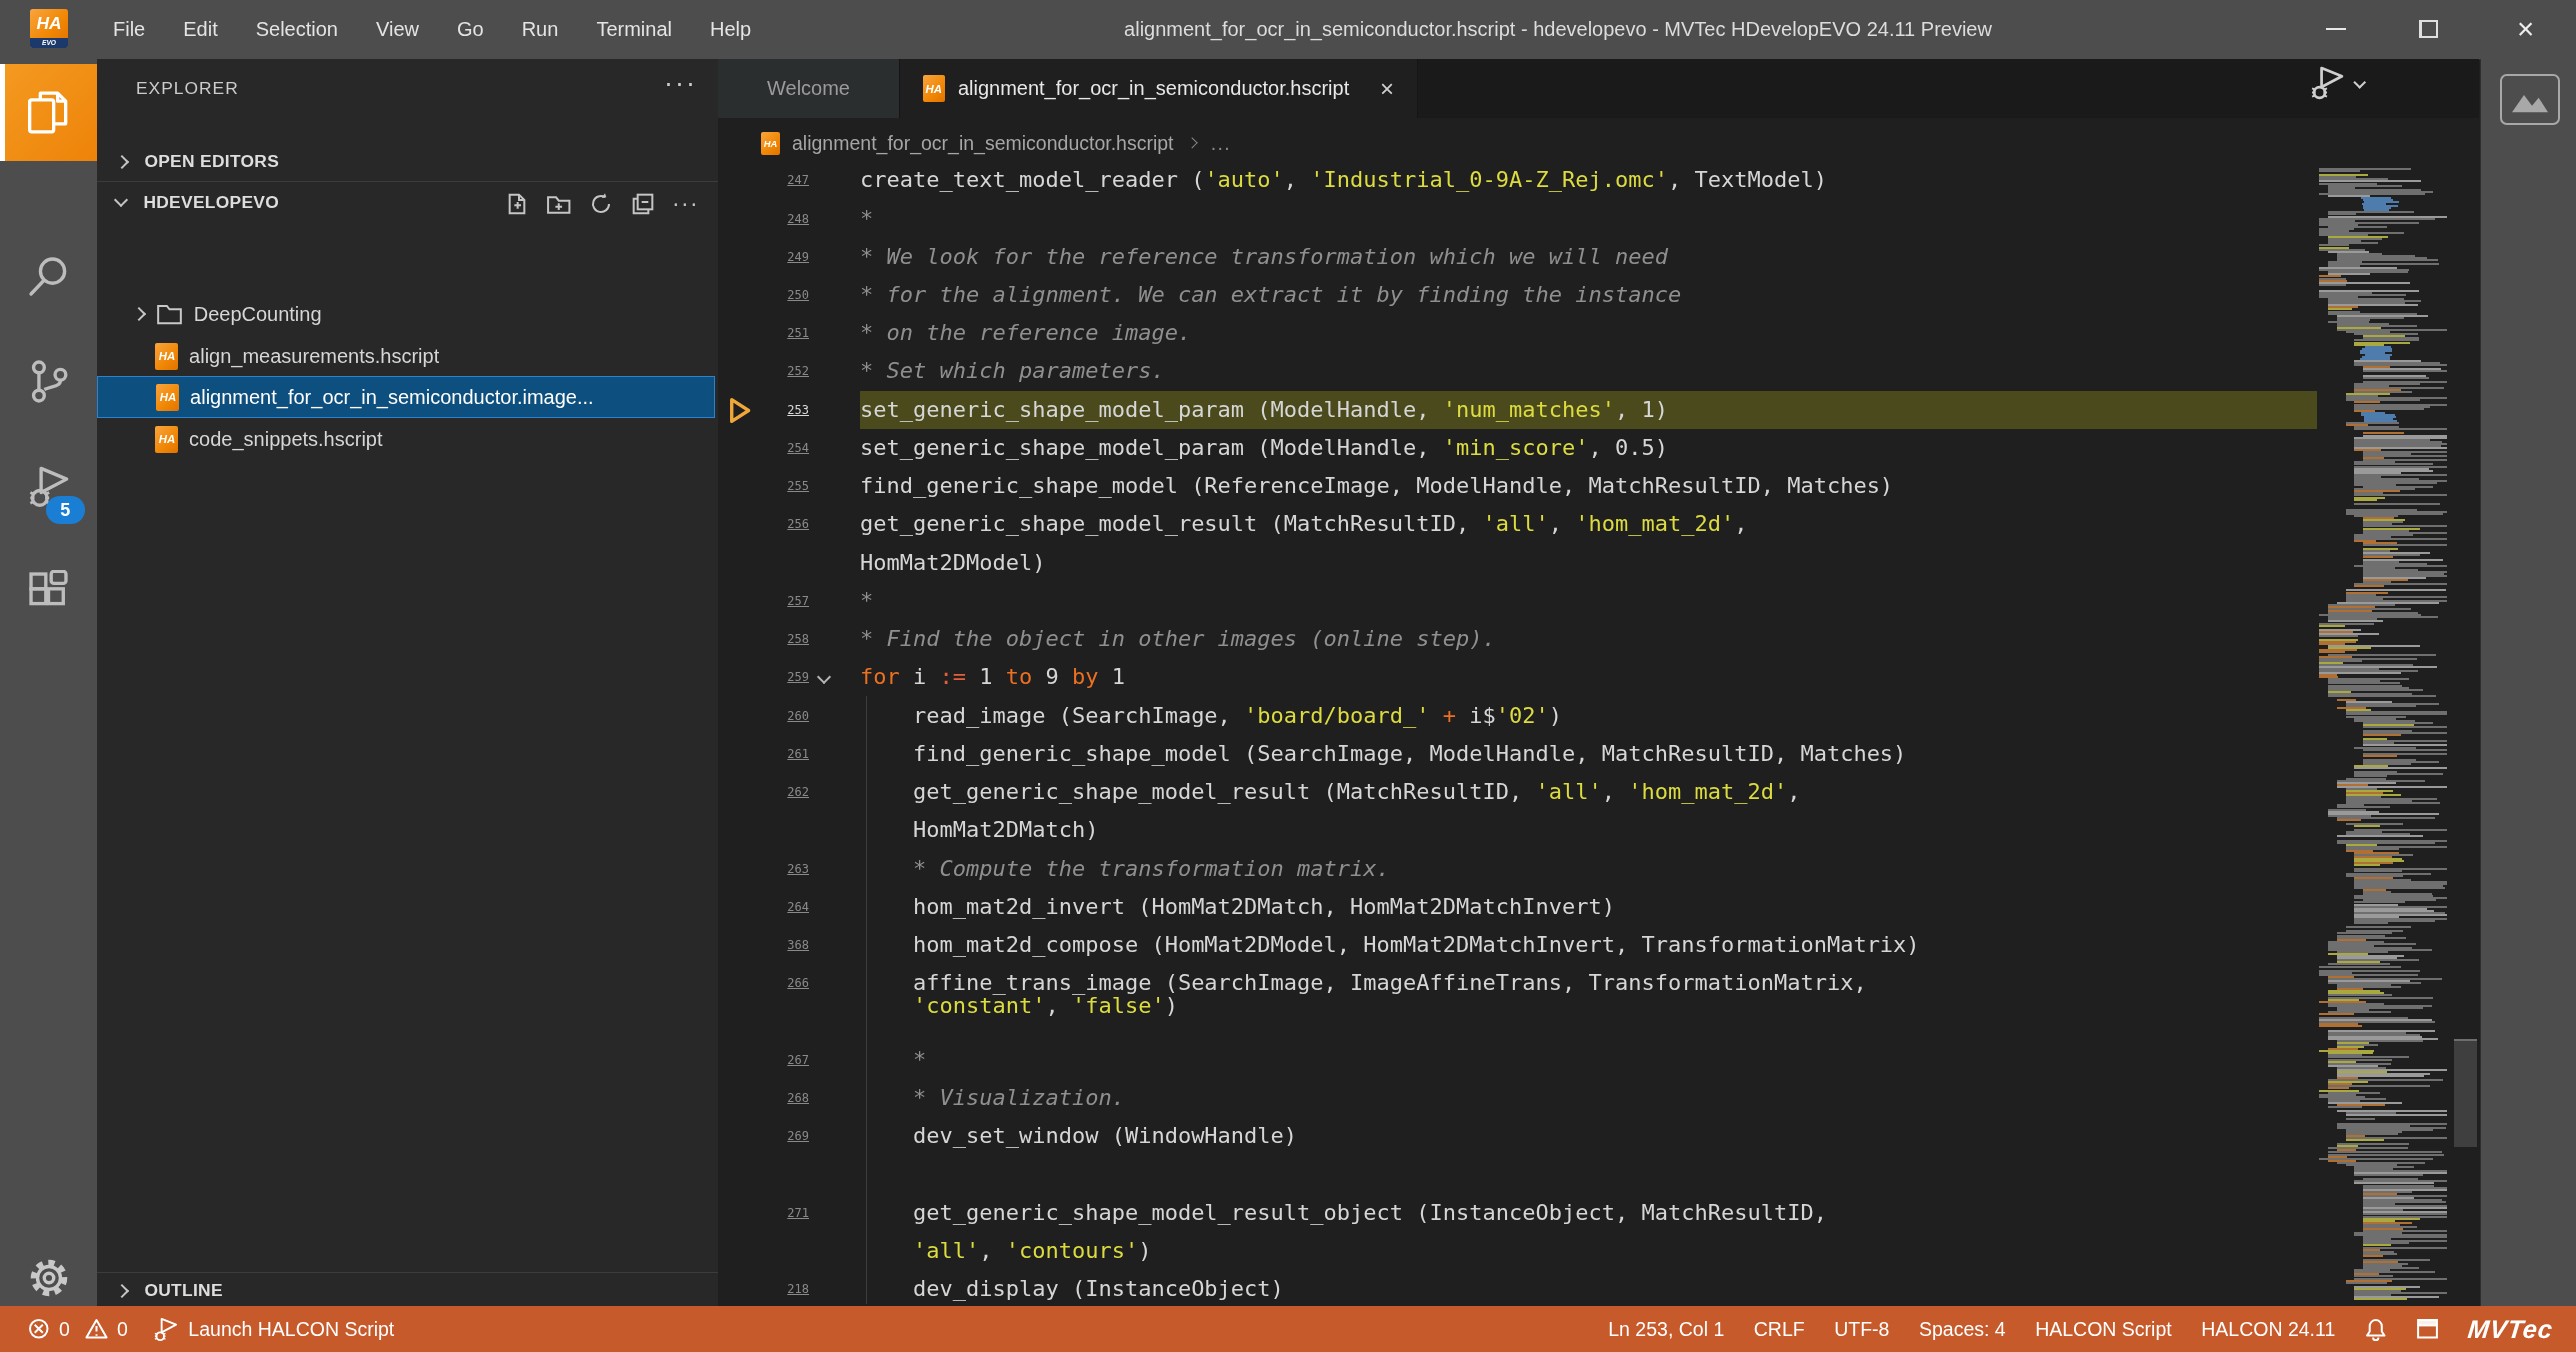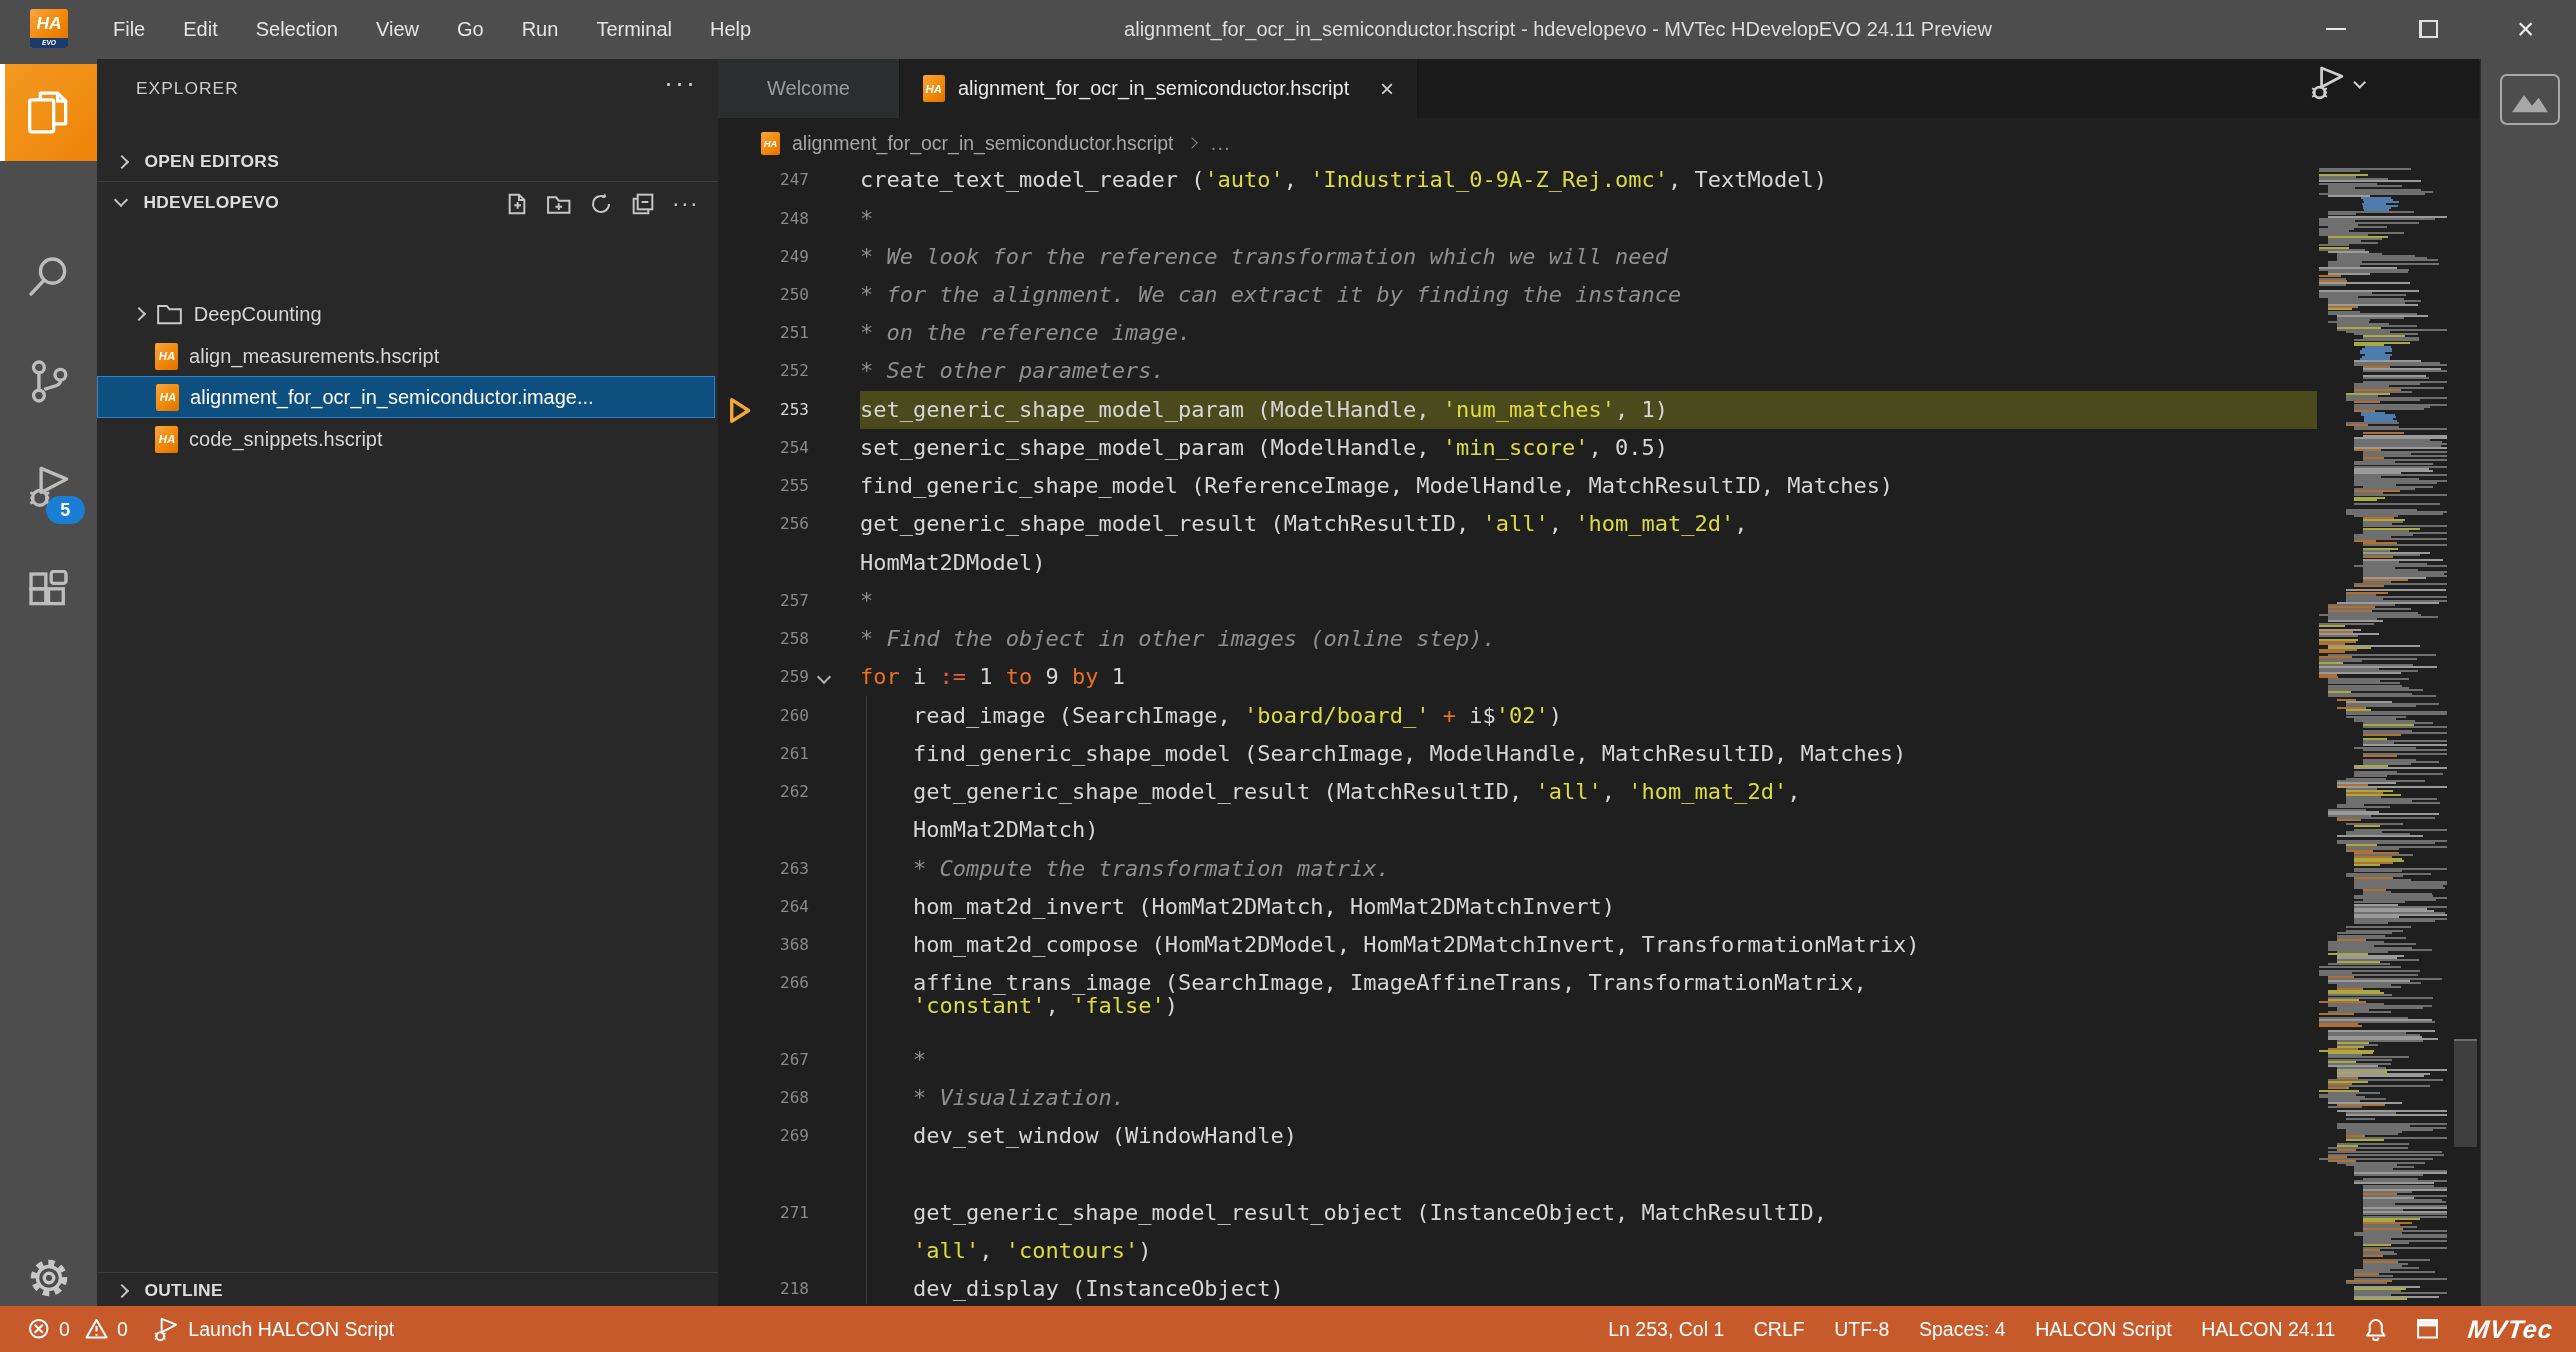--- a/index.html
+++ b/index.html
@@ -71,21 +71,21 @@
   #editor-actions{left:2308px;top:64px;display:flex;align-items:center;gap:9.4px;}
   #breadcrumb{left:718px;top:118px;width:1761px;height:50px;background:#1f1f1f;display:flex;align-items:center;}
   #breadcrumb .crumb{font-size:19.5px;color:#a6a6a6;margin-left:12px;white-space:nowrap;}
   #breadcrumb .bchev{margin-left:14.8px;width:6.7px;height:6.7px;border-width:1.7px;border-color:#8a8a8a;}
   #breadcrumb .more{font-size:19.5px;color:#8a8a8a;margin-left:14.8px;letter-spacing:1.3px;}
 
   #code-clip{left:718px;top:168px;width:1761px;height:1138px;overflow:hidden;background:#1f1f1f;}
   .crow{position:absolute;left:0;width:1761px;height:38px;font-family:"DejaVu Sans Mono",monospace;
         font-size:22px;line-height:38px;white-space:pre;}
   .crow .hlband{position:absolute;left:142px;width:1457px;top:0;height:38px;background:#4a4a1d;}
-  .crow .ln{position:absolute;left:10px;width:81px;text-align:right;color:#8a8a8a;font-size:16px;}
+  .crow .ln{position:absolute;left:10px;width:81px;text-align:right;color:#8a8a8a;font-size:12px;text-decoration:underline;}
   .crow.cur .ln{color:#d8d8d8;}
   .crow .code{position:absolute;left:142px;}
   .crow .fold{position:absolute;left:101px;top:14px;}
   .arrowmark{position:absolute;left:10.7px;top:6px;}
   .tok-d{color:#d6d6d6;} .tok-c{color:#8f8f8f;font-style:italic;}
   .tok-s{color:#dcdc3f;} .tok-k{color:#ec7021;} .tok-a{color:#e2603a;}
   #indent-guide{left:866px;top:696px;width:1.3px;height:608px;background:#3d3d3d;}
 
   #minimap{left:2318px;top:168px;width:134px;height:1138px;overflow:hidden;}
   .mrow{position:absolute;height:2px;}
@@ -281,21 +281,21 @@
     <span class="chev right bchev"></span>
     <span class="more">...</span>
   </div>
 
   <div id="code-clip" class="abs">
       <div class="crow" style="top: -6.7px;"><span class="ln">247</span><span class="code"><span class="tok-d">create_text_model_reader (</span><span class="tok-s">'auto'</span><span class="tok-d">, </span><span class="tok-s">'Industrial_0-9A-Z_Rej.omc'</span><span class="tok-d">, TextModel)</span></span></div>
       <div class="crow" style="top: 32px;"><span class="ln">248</span><span class="code"><span class="tok-c">*</span></span></div>
       <div class="crow" style="top: 70px;"><span class="ln">249</span><span class="code"><span class="tok-c">* We look for the reference transformation which we will need</span></span></div>
       <div class="crow" style="top: 108px;"><span class="ln">250</span><span class="code"><span class="tok-c">* for the alignment. We can extract it by finding the instance</span></span></div>
       <div class="crow" style="top: 146px;"><span class="ln">251</span><span class="code"><span class="tok-c">* on the reference image.</span></span></div>
-      <div class="crow" style="top: 184px;"><span class="ln">252</span><span class="code"><span class="tok-c">* Set other parameters.</span></span></div>
+      <div class="crow" style="top: 184px;"><span class="ln">252</span><span class="code"><span class="tok-c">* Set which parameters.</span></span></div>
       <div class="crow cur" style="top: 223px;"><div class="hlband"></div><svg width="23" height="27" viewBox="0 0 34 40" class="arrowmark">
           <path d="M4 4 L29 20 L4 36 Z" fill="none" stroke="#f0a73a" stroke-width="5" stroke-linejoin="round"></path>
         </svg><span class="ln">253</span><span class="code"><span class="tok-d">set_generic_shape_model_param (ModelHandle, </span><span class="tok-s">'num_matches'</span><span class="tok-d">, 1)</span></span></div>
       <div class="crow" style="top: 261px;"><span class="ln">254</span><span class="code"><span class="tok-d">set_generic_shape_model_param (ModelHandle, </span><span class="tok-s">'min_score'</span><span class="tok-d">, 0.5)</span></span></div>
       <div class="crow" style="top: 299px;"><span class="ln">255</span><span class="code"><span class="tok-d">find_generic_shape_model (ReferenceImage, ModelHandle, MatchResultID, Matches)</span></span></div>
       <div class="crow" style="top: 337px;"><span class="ln">256</span><span class="code"><span class="tok-d">get_generic_shape_model_result (MatchResultID, </span><span class="tok-s">'all'</span><span class="tok-d">, </span><span class="tok-s">'hom_mat_2d'</span><span class="tok-d">,</span></span></div>
       <div class="crow" style="top: 376px;"><span class="ln"></span><span class="code"><span class="tok-d">HomMat2DModel)</span></span></div>
       <div class="crow" style="top: 414px;"><span class="ln">257</span><span class="code"><span class="tok-c">*</span></span></div>
       <div class="crow" style="top: 452px;"><span class="ln">258</span><span class="code"><span class="tok-c">* Find the object in other images (online step).</span></span></div>
       <div class="crow" style="top: 490px;"><span class="ln">259</span><span class="chev down fold" style="border-color: rgb(181, 181, 181);"></span><span class="code"><span class="tok-k">for</span><span class="tok-d"> i </span><span class="tok-a">:=</span><span class="tok-d"> 1 </span><span class="tok-k">to</span><span class="tok-d"> 9 </span><span class="tok-k">by</span><span class="tok-d"> 1</span></span></div>

